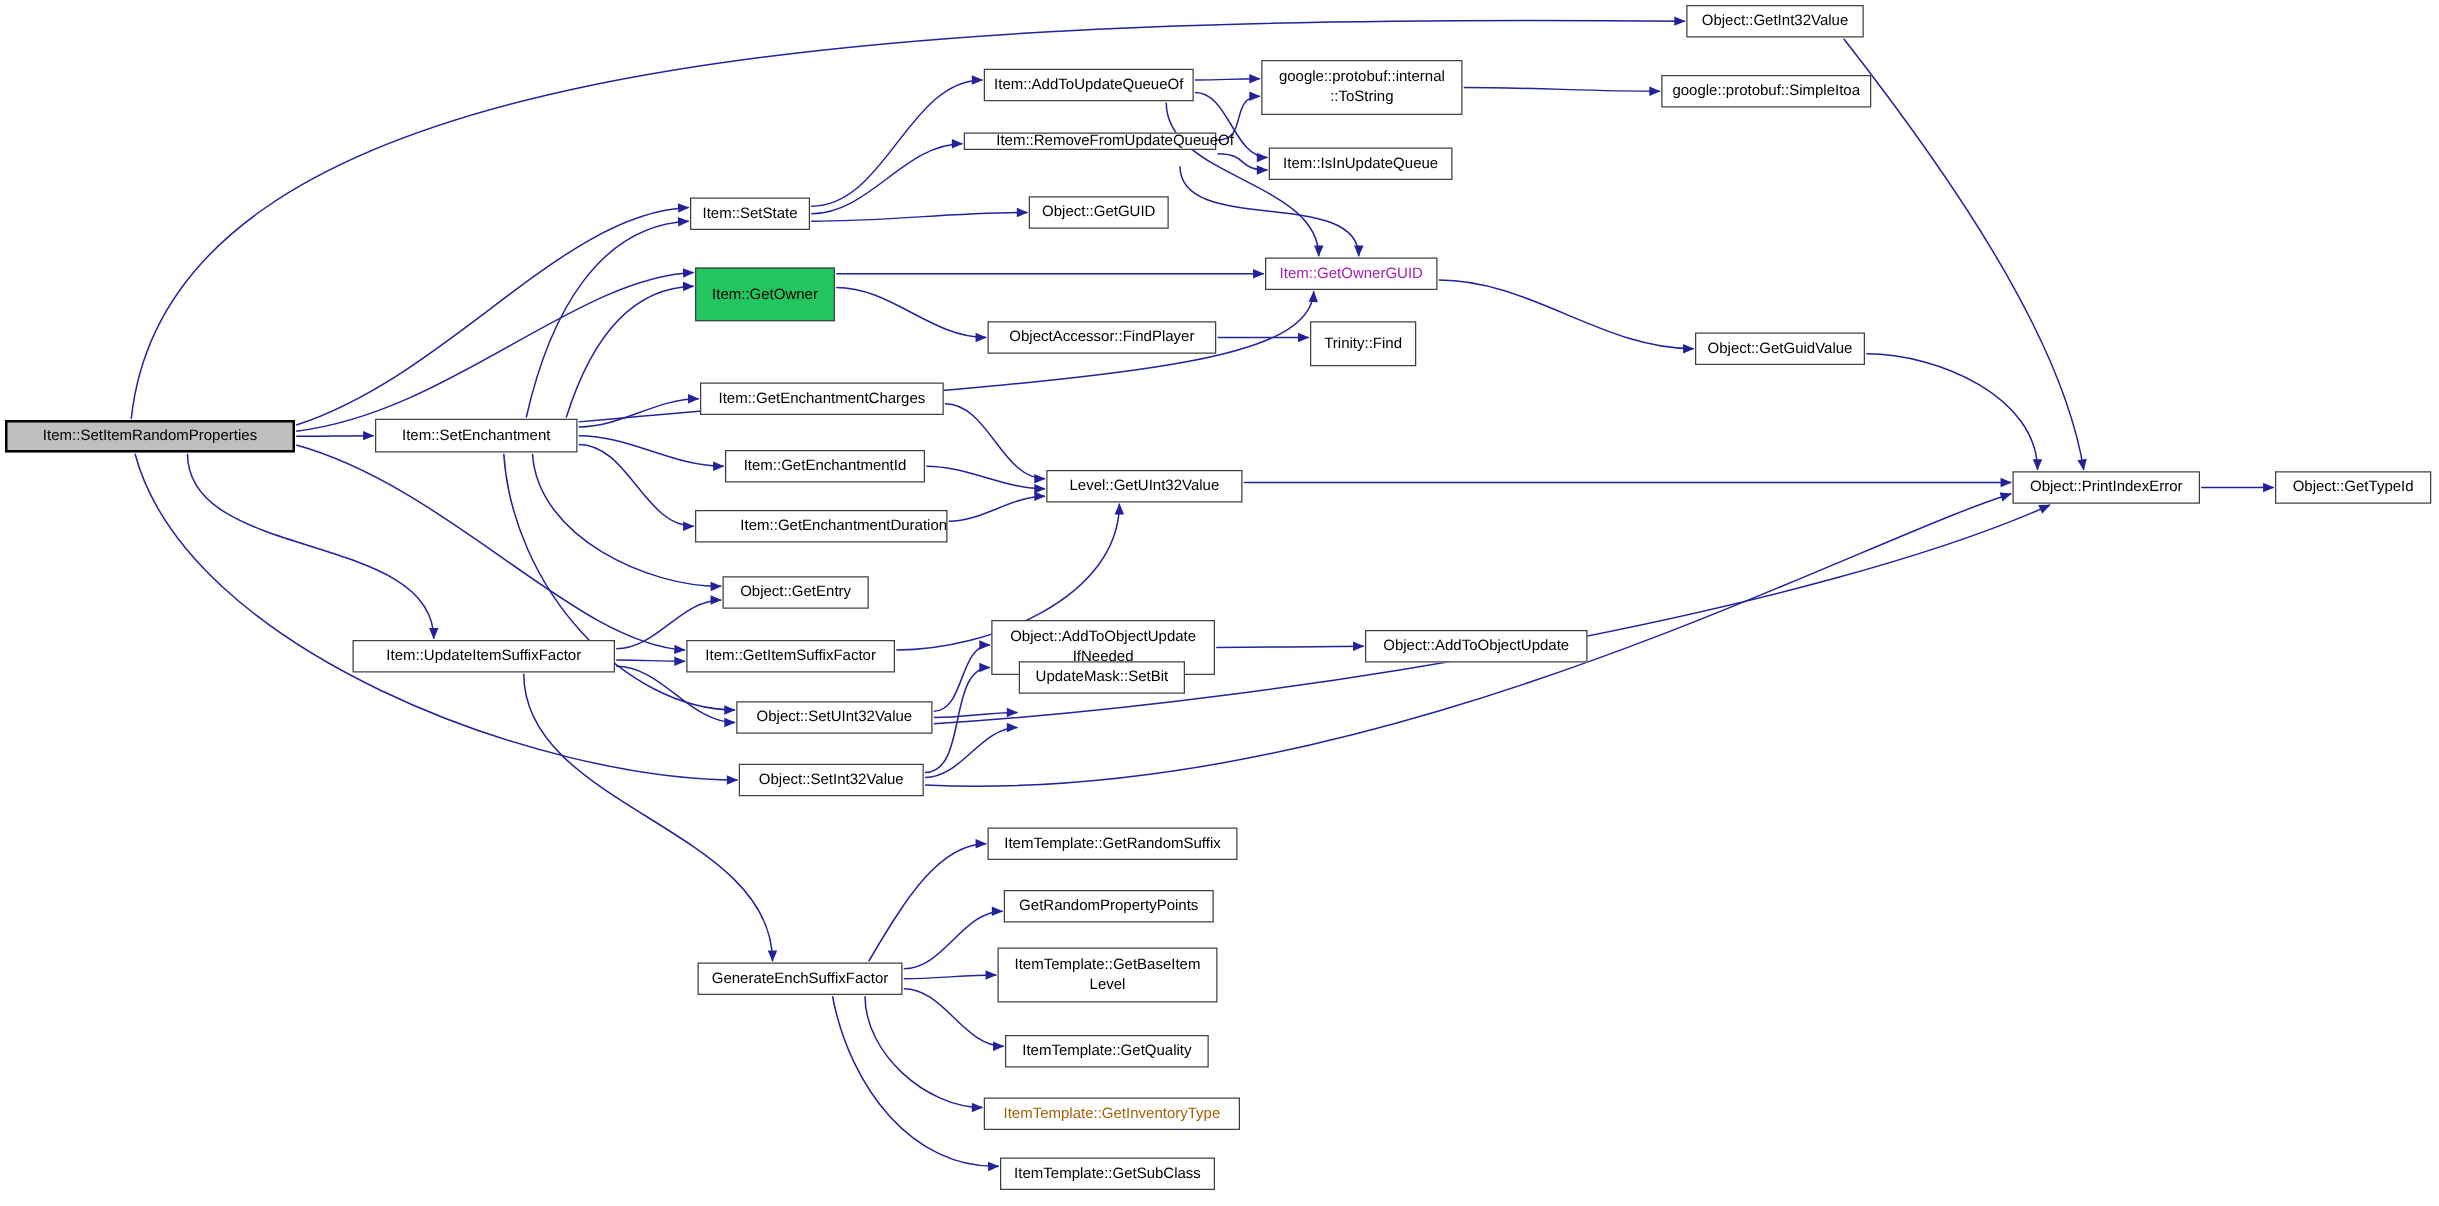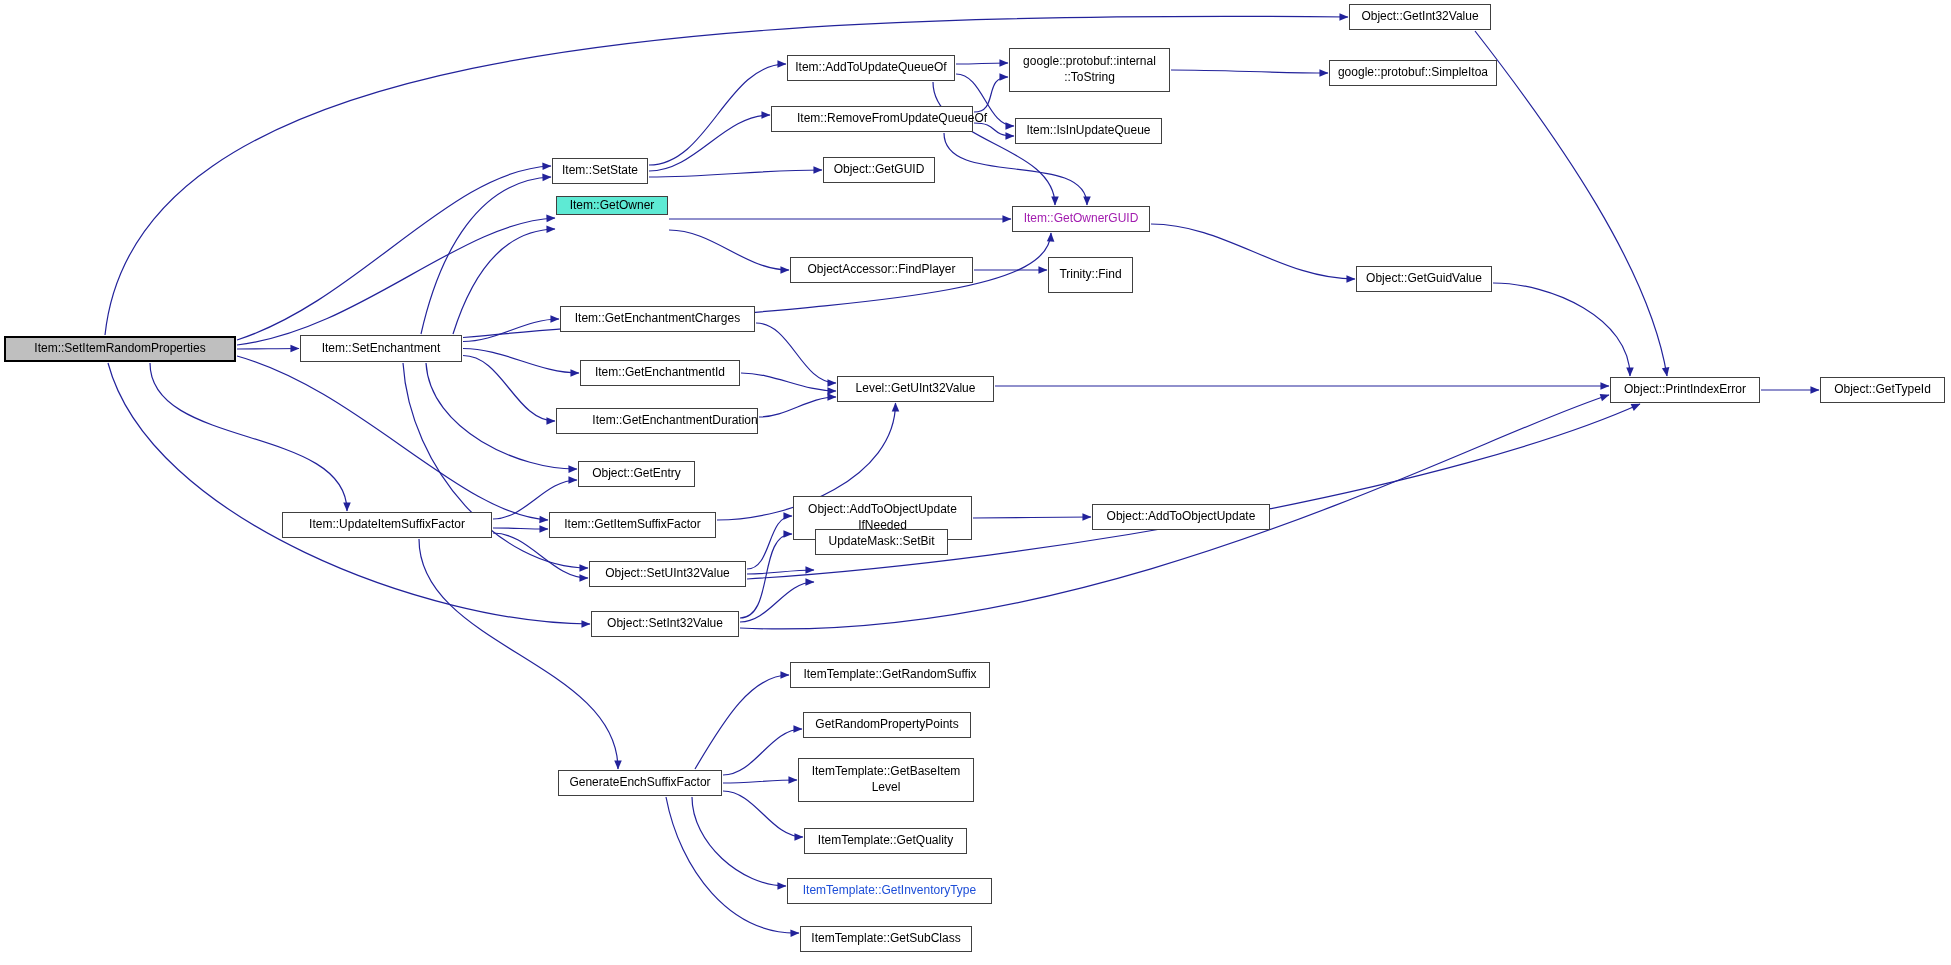--- a/index.html
+++ b/index.html
@@ -99,26 +99,26 @@
         <path d="M723,791 C755.2987615861662,791 770.7012384138338,837 803,837" class="edge" stroke="#22229a" marker-end="url(#arrowhead)"></path>
         <path d="M692,797 C692,842.3070910564782 740.6929089435218,886 786,886" class="edge" stroke="#22229a" marker-end="url(#arrowhead)"></path>
         <path d="M666,797 C680,870 730,935 799,933" class="edge" stroke="#22229a" marker-end="url(#arrowhead)"></path>
       </g>
   </svg>
   <div id="node-group">
       <div class="node root" style="left: 4px; top: 336px; width: 232px; height: 26px; background: rgb(191, 191, 191); border-color: rgb(0, 0, 0); color: rgb(0, 0, 0);">Item::SetItemRandomProperties</div>
       <div class="node" style="left: 300px; top: 335px; width: 162px; height: 27px; background: rgb(255, 255, 255); border-color: rgb(64, 64, 64); color: rgb(0, 0, 0);">Item::SetEnchantment</div>
       <div class="node" style="left: 552px; top: 158px; width: 96px; height: 26px; background: rgb(255, 255, 255); border-color: rgb(64, 64, 64); color: rgb(0, 0, 0);">Item::SetState</div>
       <div class="node" style="left: 823px; top: 157px; width: 112px; height: 26px; background: rgb(255, 255, 255); border-color: rgb(64, 64, 64); color: rgb(0, 0, 0);">Object::GetGUID</div>
-      <div class="node" style="left: 556px; top: 196px; width: 112px; height: 19px; background: #5eead4; border-color: rgb(64, 64, 64); color: rgb(0, 0, 0);">Item::GetOwner</div>
+      <div class="node" style="left: 556px; top: 214px; width: 112px; height: 43px; background: #22c55e; border-color: rgb(64, 64, 64); color: rgb(0, 0, 0);">Item::GetOwner</div>
       <div class="node" style="left: 790px; top: 257px; width: 183px; height: 26px; background: rgb(255, 255, 255); border-color: rgb(64, 64, 64); color: rgb(0, 0, 0);">ObjectAccessor::FindPlayer</div>
       <div class="node" style="left: 1048px; top: 257px; width: 85px; height: 36px; background: rgb(255, 255, 255); border-color: rgb(64, 64, 64); color: rgb(0, 0, 0);">Trinity::Find</div>
       <div class="node" style="left: 1012px; top: 206px; width: 138px; height: 26px; background: rgb(255, 255, 255); border-color: rgb(64, 64, 64); color: #a21caf;">Item::GetOwnerGUID</div>
       <div class="node" style="left: 787px; top: 55px; width: 168px; height: 26px; background: rgb(255, 255, 255); border-color: rgb(64, 64, 64); color: rgb(0, 0, 0);">Item::AddToUpdateQueueOf</div>
-      <div class="node" style="left: 771px; top: 106px; width: 202px; height: 26px; background: rgb(255, 255, 255); border-color: rgb(64, 64, 64); color: rgb(0, 0, 0); padding-left: 44px;">Item::RemoveFromUpdateQueueOf</div>
+      <div class="node" style="left: 771px; top: 106px; width: 202px; height: 14px; background: rgb(255, 255, 255); border-color: rgb(64, 64, 64); color: rgb(0, 0, 0); padding-left: 44px;">Item::RemoveFromUpdateQueueOf</div>
       <div class="node" style="left: 1009px; top: 48px; width: 161px; height: 44px; background: rgb(255, 255, 255); border-color: rgb(64, 64, 64); color: rgb(0, 0, 0);">google::protobuf::internal
 ::ToString</div>
       <div class="node" style="left: 1015px; top: 118px; width: 147px; height: 26px; background: rgb(255, 255, 255); border-color: rgb(64, 64, 64); color: rgb(0, 0, 0);">Item::IsInUpdateQueue</div>
       <div class="node" style="left: 1329px; top: 60px; width: 168px; height: 26px; background: rgb(255, 255, 255); border-color: rgb(64, 64, 64); color: rgb(0, 0, 0);">google::protobuf::SimpleItoa</div>
       <div class="node" style="left: 1349px; top: 4px; width: 142px; height: 26px; background: rgb(255, 255, 255); border-color: rgb(64, 64, 64); color: rgb(0, 0, 0);">Object::GetInt32Value</div>
       <div class="node" style="left: 1356px; top: 266px; width: 136px; height: 26px; background: rgb(255, 255, 255); border-color: rgb(64, 64, 64); color: rgb(0, 0, 0);">Object::GetGuidValue</div>
       <div class="node" style="left: 1610px; top: 377px; width: 150px; height: 26px; background: rgb(255, 255, 255); border-color: rgb(64, 64, 64); color: rgb(0, 0, 0);">Object::PrintIndexError</div>
       <div class="node" style="left: 1820px; top: 377px; width: 125px; height: 26px; background: rgb(255, 255, 255); border-color: rgb(64, 64, 64); color: rgb(0, 0, 0);">Object::GetTypeId</div>
       <div class="node" style="left: 560px; top: 306px; width: 195px; height: 26px; background: rgb(255, 255, 255); border-color: rgb(64, 64, 64); color: rgb(0, 0, 0);">Item::GetEnchantmentCharges</div>
       <div class="node" style="left: 580px; top: 360px; width: 160px; height: 26px; background: rgb(255, 255, 255); border-color: rgb(64, 64, 64); color: rgb(0, 0, 0);">Item::GetEnchantmentId</div>
@@ -131,17 +131,17 @@
       <div class="node" style="left: 793px; top: 496px; width: 179px; height: 44px; background: rgb(255, 255, 255); border-color: rgb(64, 64, 64); color: rgb(0, 0, 0);">Object::AddToObjectUpdate
 IfNeeded</div>
       <div class="node" style="left: 815px; top: 529px; width: 133px; height: 26px; background: rgb(255, 255, 255); border-color: rgb(64, 64, 64); color: rgb(0, 0, 0);">UpdateMask::SetBit</div>
       <div class="node" style="left: 1092px; top: 504px; width: 178px; height: 26px; background: rgb(255, 255, 255); border-color: rgb(64, 64, 64); color: rgb(0, 0, 0);">Object::AddToObjectUpdate</div>
       <div class="node" style="left: 591px; top: 611px; width: 148px; height: 26px; background: rgb(255, 255, 255); border-color: rgb(64, 64, 64); color: rgb(0, 0, 0);">Object::SetInt32Value</div>
       <div class="node" style="left: 790px; top: 662px; width: 200px; height: 26px; background: rgb(255, 255, 255); border-color: rgb(64, 64, 64); color: rgb(0, 0, 0);">ItemTemplate::GetRandomSuffix</div>
       <div class="node" style="left: 803px; top: 712px; width: 168px; height: 26px; background: rgb(255, 255, 255); border-color: rgb(64, 64, 64); color: rgb(0, 0, 0);">GetRandomPropertyPoints</div>
       <div class="node" style="left: 798px; top: 758px; width: 176px; height: 44px; background: rgb(255, 255, 255); border-color: rgb(64, 64, 64); color: rgb(0, 0, 0);">ItemTemplate::GetBaseItem
 Level</div>
       <div class="node" style="left: 804px; top: 828px; width: 163px; height: 26px; background: rgb(255, 255, 255); border-color: rgb(64, 64, 64); color: rgb(0, 0, 0);">ItemTemplate::GetQuality</div>
-      <div class="node" style="left: 787px; top: 878px; width: 205px; height: 26px; background: rgb(255, 255, 255); border-color: rgb(64, 64, 64); color: #1d4ed8;">ItemTemplate::GetInventoryType</div>
+      <div class="node" style="left: 787px; top: 878px; width: 205px; height: 26px; background: rgb(255, 255, 255); border-color: rgb(64, 64, 64); color: #a16207;">ItemTemplate::GetInventoryType</div>
       <div class="node" style="left: 800px; top: 926px; width: 172px; height: 26px; background: rgb(255, 255, 255); border-color: rgb(64, 64, 64); color: rgb(0, 0, 0);">ItemTemplate::GetSubClass</div>
       <div class="node" style="left: 558px; top: 770px; width: 164px; height: 26px; background: rgb(255, 255, 255); border-color: rgb(64, 64, 64); color: rgb(0, 0, 0);">GenerateEnchSuffixFactor</div>
     </div>
 </div>
 
 </body></html>

